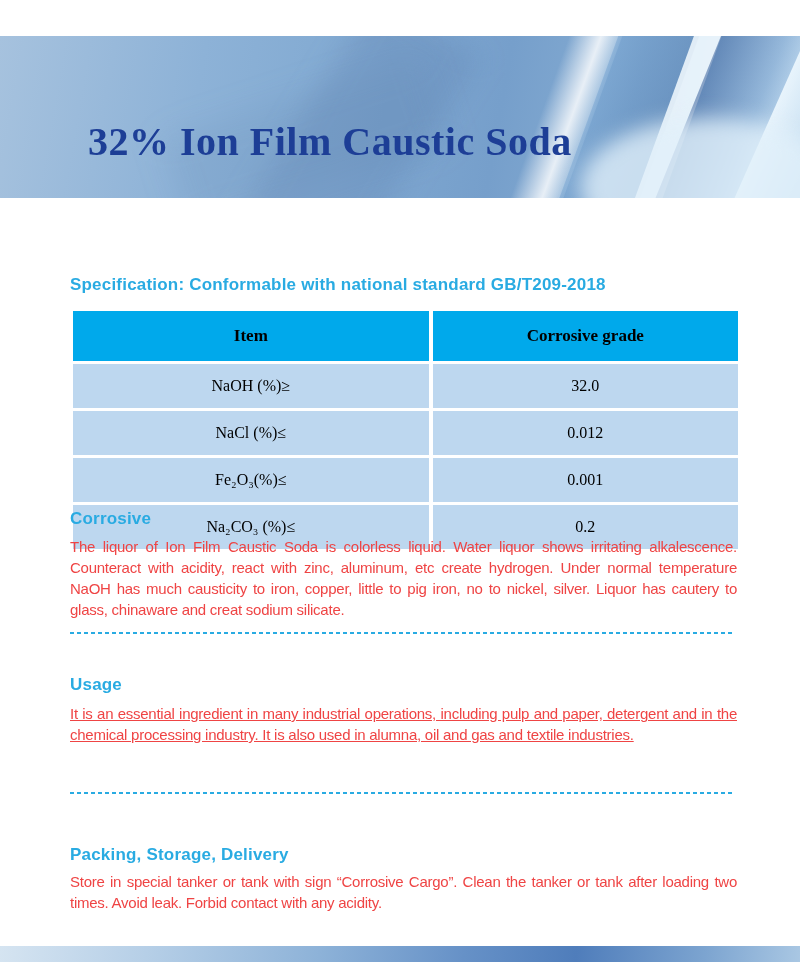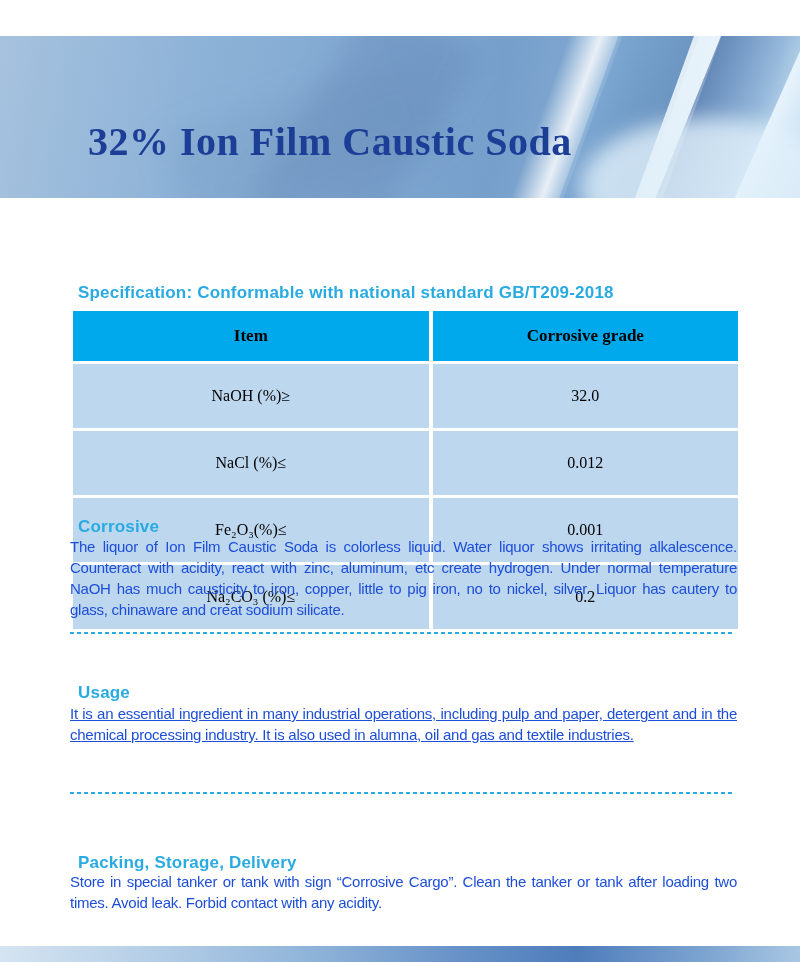--- a/index.html
+++ b/index.html
@@ -21,50 +21,50 @@
   .st4{left:688px;width:86px;transform:rotate(22deg);background:linear-gradient(90deg,rgba(55,95,155,0.55),rgba(110,150,200,0.35) 70%,rgba(190,215,240,0.4));}
   .st5{left:770px;width:72px;transform:rotate(24deg);background:linear-gradient(90deg,rgba(235,246,253,0.95),rgba(180,212,238,0.6));}
   .blob{right:-40px;bottom:-60px;width:260px;height:140px;border-radius:50%;
         background:rgba(225,240,250,0.8);filter:blur(10px);}
   .banner h1{position:absolute;left:84px;top:80px;margin:4px;
              font-family:"Liberation Serif","DejaVu Serif",serif;
              font-weight:bold;font-size:40px;line-height:44px;color:var(--navy,#1d3e96);
              letter-spacing:0.5px;}
 
   
-  .sec{position:absolute;left:70px;margin:8px;font-size:17px;font-weight:bold;
+  .sec{position:absolute;left:70px;margin:0;font-size:17px;font-weight:bold;
        color:var(--cyan,#29ABE2);letter-spacing:0.2px;}
   .h-spec{top:275px;}
   .h-chars{top:509px;}
   .h-usage{top:675px;}
   .h-pack{top:845px;}
 
   
-  .para{position:absolute;left:70px;width:667px;margin:0;color:#1d4ed8;
+  .para{position:absolute;left:70px;width:667px;margin:0;color:#ef4444;
         font-size:15px;line-height:21px;letter-spacing:-0.25px;text-align:justify;}
   .p-chars{top:536px;}
   .p-usage{top:703px;text-decoration:underline;}
   .p-pack{top:871px;}
 
   
   .dash{position:absolute;left:70px;width:665px;height:2px;
         background:repeating-linear-gradient(90deg,var(--cyan,#29ABE2) 0 4px,transparent 4px 7px);}
   .dash1{top:632px;}
   .dash2{top:792px;}
 
   
   table.spec{position:absolute;left:69px;top:308px;width:673px;
              border-collapse:separate;border-spacing:4px 3px;table-layout:fixed;
              font-family:"Liberation Serif","DejaVu Serif",serif;color:#000;}
   table.spec col.c1{width:53.8%;}
   table.spec col.c2{width:46.2%;}
   table.spec th{height:50px;background:var(--thbg,#00A9EB);font-size:17px;font-weight:bold;
                 text-align:center;vertical-align:middle;padding:0;}
   table.spec td{height:28px;background:var(--trbg,#BDD7EF);font-size:16px;
-                text-align:center;vertical-align:middle;padding:18px;}
+                text-align:center;vertical-align:middle;padding:8px;}
 
   
   .footer-strip{position:absolute;left:0;bottom:0;width:800px;height:16px;
         background:linear-gradient(95deg,#d5e4f1 0%,#b3cde6 20%,#8db2d8 40%,#6691c7 58%,#4f7dbb 72%,#7ca4d0 88%,#a9c7e3 100%);}
 </style>
 </head>
 <body>
 
 <div class="page">
 

